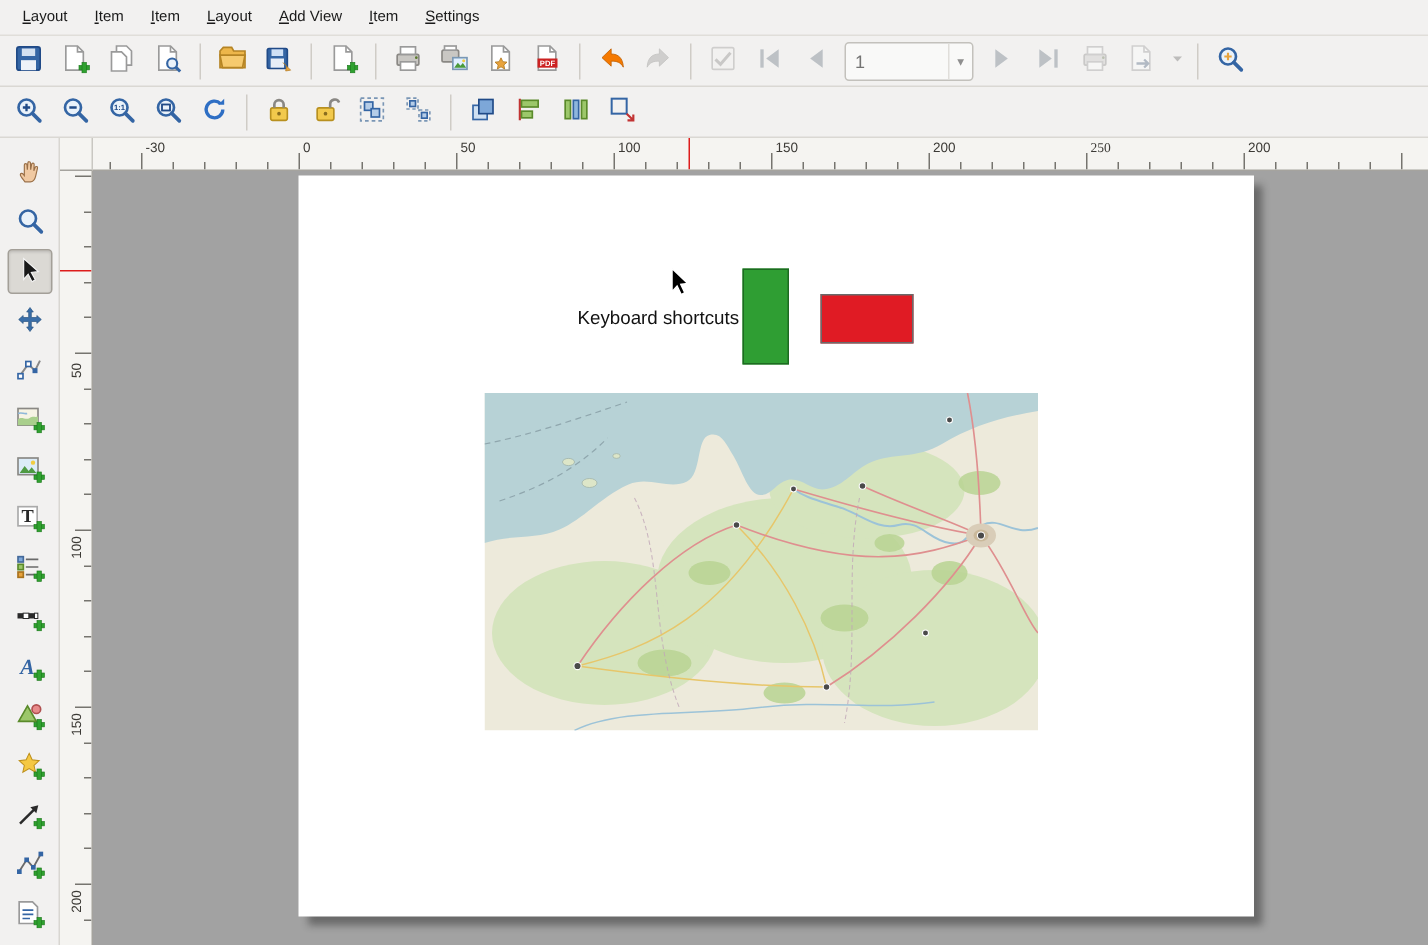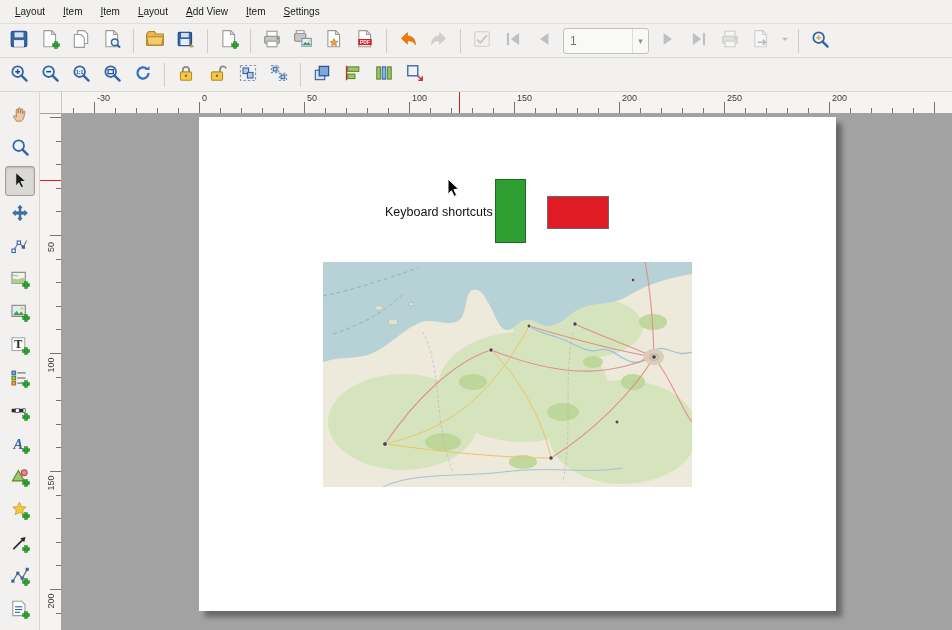--- a/index.html
+++ b/index.html
@@ -495,21 +495,21 @@
             <div class="htick" style="left: 809px; height: 5px;"></div>
             <div class="htick" style="left: 830px; height: 5px;"></div>
             <div class="htick" style="left: 851px; height: 5px;"></div>
             <div class="htick" style="left: 872px; height: 11px;"></div>
             <span class="hlabel" style="left: 35px;">-30</span>
             <span class="hlabel" style="left: 140px;">0</span>
             <span class="hlabel" style="left: 245px;">50</span>
             <span class="hlabel" style="left: 350px;">100</span>
             <span class="hlabel" style="left: 455px;">150</span>
             <span class="hlabel" style="left: 560px;">200</span>
-            <span class="hlabel" style="left: 665px;">250</span>
+            <span class="hlabel" style="left: 665px; font-family: Liberation Serif, serif;">250</span>
             <span class="hlabel" style="left: 770px;">200</span>
           </div>
       </div>
 
       <div id="canvas-row">
         <div id="vruler">
           <div class="cursor-mark-v" id="vcursor" style="top: 66px; background: rgb(221, 28, 28);"></div>
         <div class="vtick" style="top: 3px; width: 11px;"></div>
             <div class="vtick" style="top: 26.6px; width: 5px;"></div>
             <div class="vtick" style="top: 50.2px; width: 5px;"></div>

